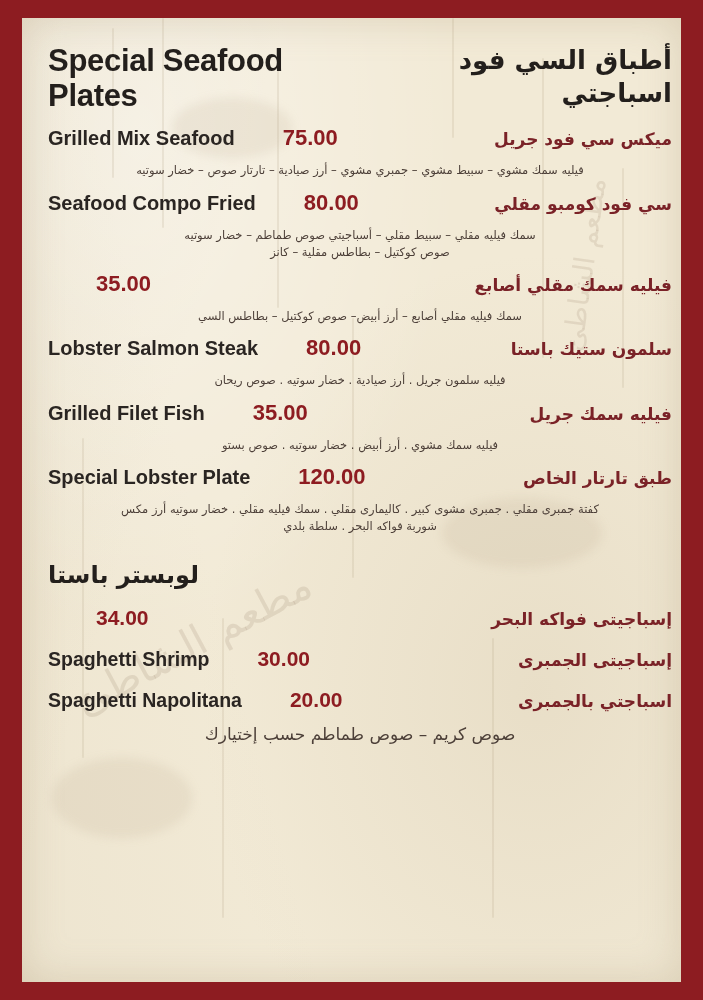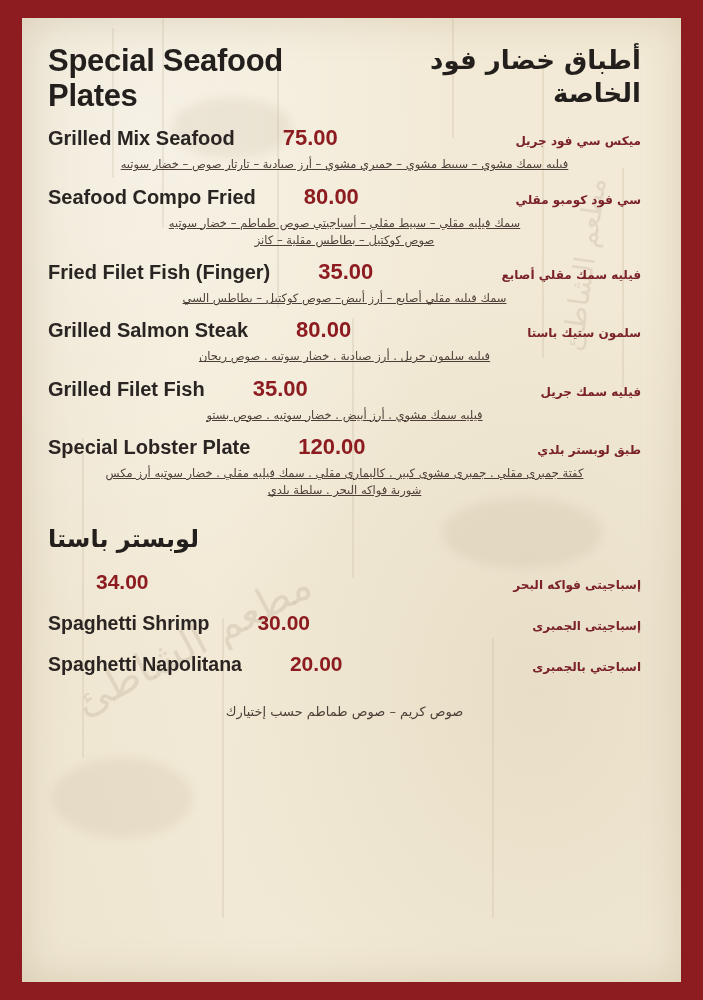--- a/index.html
+++ b/index.html
@@ -46,21 +46,21 @@
     border-radius: 2px;
     filter: blur(0.6px);
   }
   .grunge.blob {
     border-radius: 50%;
     filter: blur(5px);
     background: rgba(175,158,126,0.14);
   }
   .content {
     position: relative;
-    padding: 26px 40px 0 26px;
+    padding: 26px 9px 0 26px;
     height: 100%;
     box-sizing: border-box;
   }
   
   .watermark {
     position: absolute;
     left: 40px;
     top: 600px;
     font-size: 42px;
     color: rgba(140,120,95,0.17);
@@ -125,38 +125,37 @@
   .price {
     font-size: 22px;
     font-weight: bold;
     color: #8d1c21;
     margin-left: 26px;
     margin-right: auto;
     padding-left: 22px;
     white-space: nowrap;
   }
   .name-ar {
-    font-size: 12px;
+    font-size: 17px;
     font-weight: bold;
     color: #7a2227;
     direction: rtl;
     text-align: right;
     white-space: nowrap;
     font-family: "DejaVu Sans", sans-serif;
   }
   .desc {
     direction: rtl;
     text-align: center;
     font-size: 11.5px;
     color: #4c3f38;
     line-height: 1.5;
-    margin-top: 5px;
+    margin-top: 11px;
     padding: 0 24px;
     font-family: "DejaVu Sans", sans-serif;
-    text-decoration: underline;
   }
   .spacer-big { height: 26px; }
   .sec2-en {
     font-size: 30px;
     font-weight: bold;
     color: #231f1c;
     letter-spacing: -0.3px;
   }
   .sec2-ar {
     font-size: 24px;
@@ -164,23 +163,23 @@
     color: #231f1c;
     direction: rtl;
     font-family: "DejaVu Sans", sans-serif;
   }
   .item.pasta { margin-top: 17px; }
   .item.pasta .name-en { font-size: 19.5px; }
   .item.pasta .price { font-size: 21px; }
   .foot-desc {
     direction: rtl;
     text-align: center;
-    font-size: 13px;
+    font-size: 17px;
     color: #4c3f38;
-    margin-top: 28px;
+    margin-top: 12px;
     font-family: "DejaVu Sans", sans-serif;
   }
 </style>
 </head>
 <body>
 
 <div class="page">
   <div class="paper">
 
     <div class="grunge v" style="left:90px; top:10px; height:150px;"></div>
@@ -197,21 +196,21 @@
     <div class="grunge blob" style="left:420px; top:480px; width:160px; height:70px;"></div>
     <div class="grunge blob" style="left:30px; top:740px; width:140px; height:80px;"></div>
 
     <div class="watermark">مطعم الشاطئ</div>
     <div class="watermark2">مطعم الشاطئ</div>
 
     <div class="content">
 
       <div class="section-head">
         <div class="sec-en">Special Seafood Plates</div>
-        <div class="sec-ar">أطباق خضار فود الخاصة</div>
+        <div class="sec-ar">أطباق السي فود اسباجتي</div>
       </div>
 
       <div class="item">
         <div class="item-row">
           <span class="name-en">Grilled Mix Seafood</span>
           <span class="price">75.00</span>
           <span class="name-ar">ميكس سي فود جريل</span>
         </div>
         <div class="desc">فيليه سمك مشوي – سبيط مشوي – جمبري مشوي – أرز صيادية – تارتار صوص – خضار سوتيه</div>
       </div>
@@ -221,50 +220,49 @@
           <span class="name-en">Seafood Compo Fried</span>
           <span class="price">80.00</span>
           <span class="name-ar">سي فود كومبو مقلي</span>
         </div>
         <div class="desc" style="white-space:pre-line;">سمك فيليه مقلي – سبيط مقلي – أسباجيتي صوص طماطم – خضار سوتيه
 صوص كوكتيل – بطاطس مقلية – كانز</div>
       </div>
 
       <div class="item">
         <div class="item-row">
-          <span class="name-en">Fried Filet Fish (Finger)</span>
           <span class="price">35.00</span>
           <span class="name-ar">فيليه سمك مقلي أصابع</span>
         </div>
         <div class="desc">سمك فيليه مقلي أصابع – أرز أبيض– صوص كوكتيل – بطاطس السي</div>
       </div>
 
       <div class="item">
         <div class="item-row">
-          <span class="name-en">Grilled Salmon Steak</span>
+          <span class="name-en">Lobster Salmon Steak</span>
           <span class="price">80.00</span>
           <span class="name-ar">سلمون ستيك باستا</span>
         </div>
         <div class="desc">فيليه سلمون جريل . أرز صيادية . خضار سوتيه . صوص ريحان</div>
       </div>
 
       <div class="item">
         <div class="item-row">
           <span class="name-en">Grilled Filet Fish</span>
           <span class="price">35.00</span>
           <span class="name-ar">فيليه سمك جريل</span>
         </div>
         <div class="desc">فيليه سمك مشوي . أرز أبيض . خضار سوتيه . صوص بستو</div>
       </div>
 
       <div class="item">
         <div class="item-row">
           <span class="name-en">Special Lobster Plate</span>
           <span class="price">120.00</span>
-          <span class="name-ar">طبق لوبستر بلدي</span>
+          <span class="name-ar">طبق تارتار الخاص</span>
         </div>
         <div class="desc" style="white-space:pre-line;">كفتة جمبرى مقلي . جمبرى مشوى كبير . كاليمارى مقلي . سمك فيليه مقلي . خضار سوتيه أرز مكس
 شوربة فواكه البحر . سلطة بلدي</div>
       </div>
 
       <div class="spacer-big"></div>
 
       <div class="section-head">
         <div class="sec2-ar">لوبستر باستا</div>
       </div>

